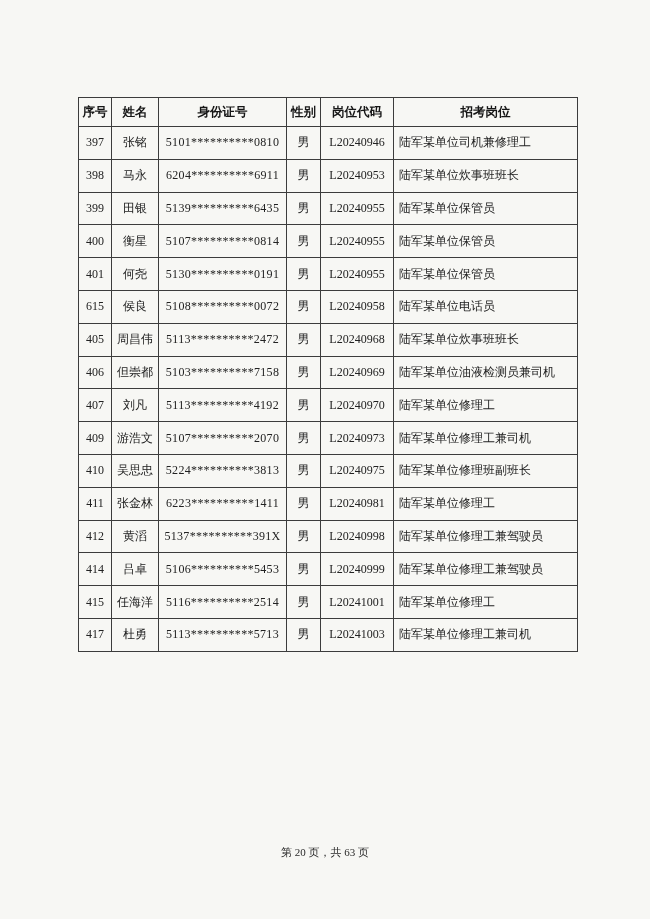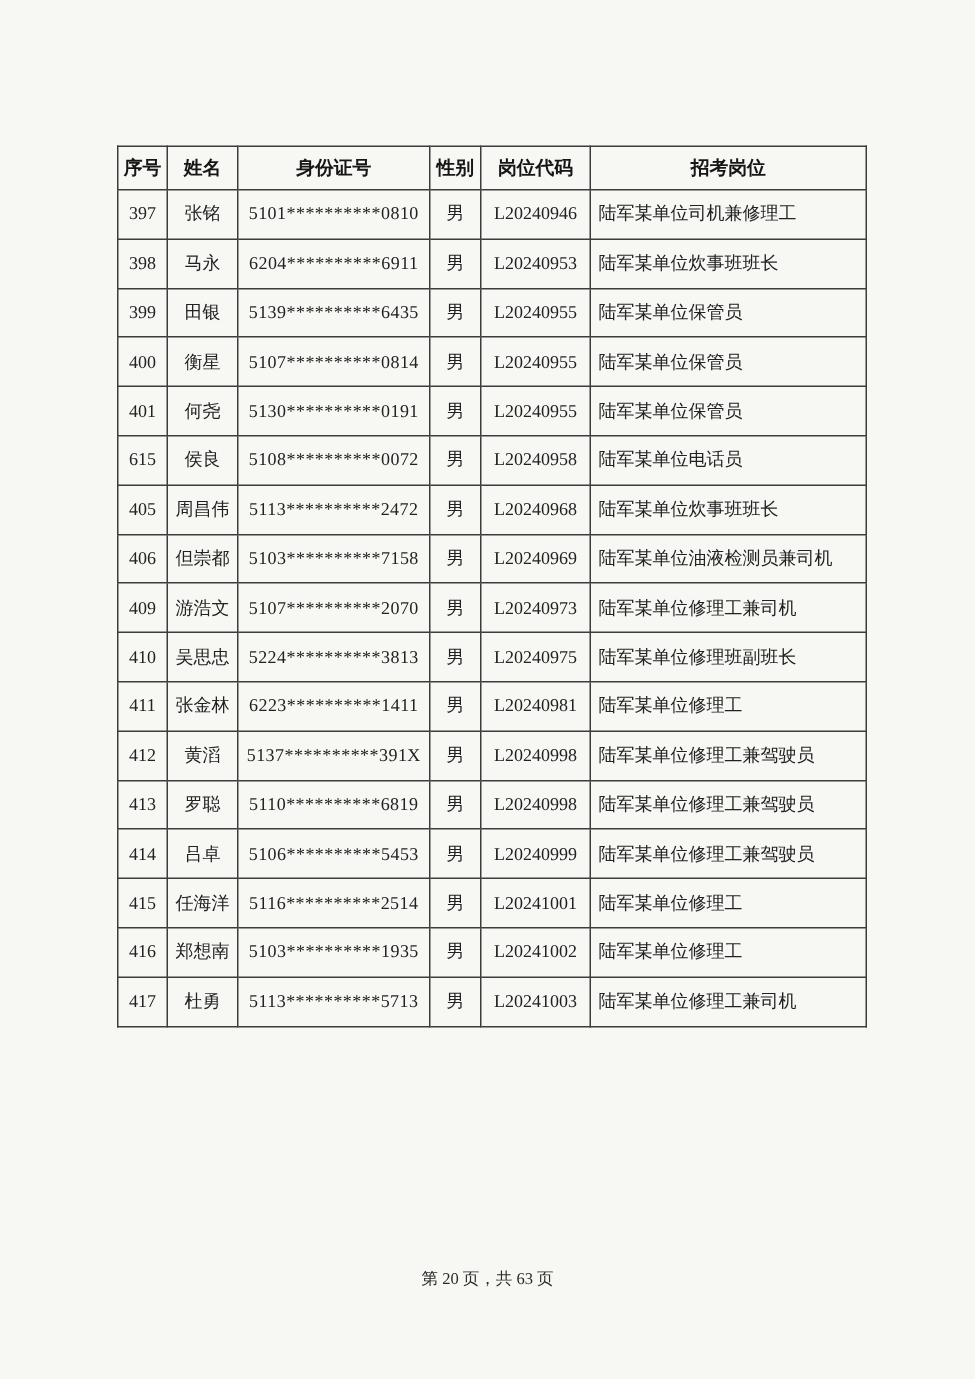--- a/index.html
+++ b/index.html
@@ -139,20 +139,28 @@
         </tr>
         <tr>
           <td>406</td>
           <td>但崇都</td>
           <td>5103**********7158</td>
           <td>男</td>
           <td>L20240969</td>
           <td>陆军某单位油液检测员兼司机</td>
         </tr>
         <tr>
+          <td>407</td>
+          <td>刘凡</td>
+          <td>5113**********4192</td>
+          <td>男</td>
+          <td>L20240970</td>
+          <td>陆军某单位修理工</td>
+        </tr>
+        <tr>
           <td>409</td>
           <td>游浩文</td>
           <td>5107**********2070</td>
           <td>男</td>
           <td>L20240973</td>
           <td>陆军某单位修理工兼司机</td>
         </tr>
         <tr>
           <td>410</td>
           <td>吴思忠</td>
@@ -171,52 +179,36 @@
         </tr>
         <tr>
           <td>412</td>
           <td>黄滔</td>
           <td>5137**********391X</td>
           <td>男</td>
           <td>L20240998</td>
           <td>陆军某单位修理工兼驾驶员</td>
         </tr>
         <tr>
-          <td>413</td>
-          <td>罗聪</td>
-          <td>5110**********6819</td>
-          <td>男</td>
-          <td>L20240998</td>
-          <td>陆军某单位修理工兼驾驶员</td>
-        </tr>
-        <tr>
           <td>414</td>
           <td>吕卓</td>
           <td>5106**********5453</td>
           <td>男</td>
           <td>L20240999</td>
           <td>陆军某单位修理工兼驾驶员</td>
         </tr>
         <tr>
           <td>415</td>
           <td>任海洋</td>
           <td>5116**********2514</td>
           <td>男</td>
           <td>L20241001</td>
           <td>陆军某单位修理工</td>
         </tr>
         <tr>
-          <td>416</td>
-          <td>郑想南</td>
-          <td>5103**********1935</td>
-          <td>男</td>
-          <td>L20241002</td>
-          <td>陆军某单位修理工</td>
-        </tr>
-        <tr>
           <td>417</td>
           <td>杜勇</td>
           <td>5113**********5713</td>
           <td>男</td>
           <td>L20241003</td>
           <td>陆军某单位修理工兼司机</td>
         </tr>
       </tbody>
   </table>
 

